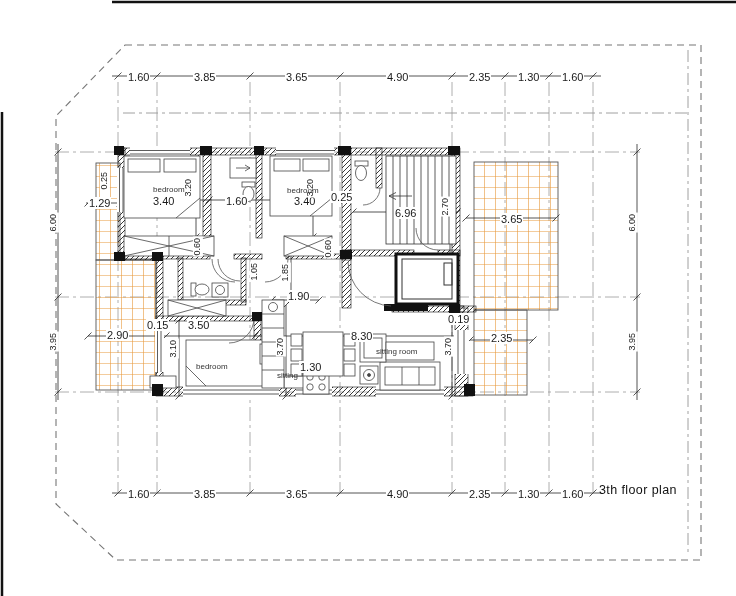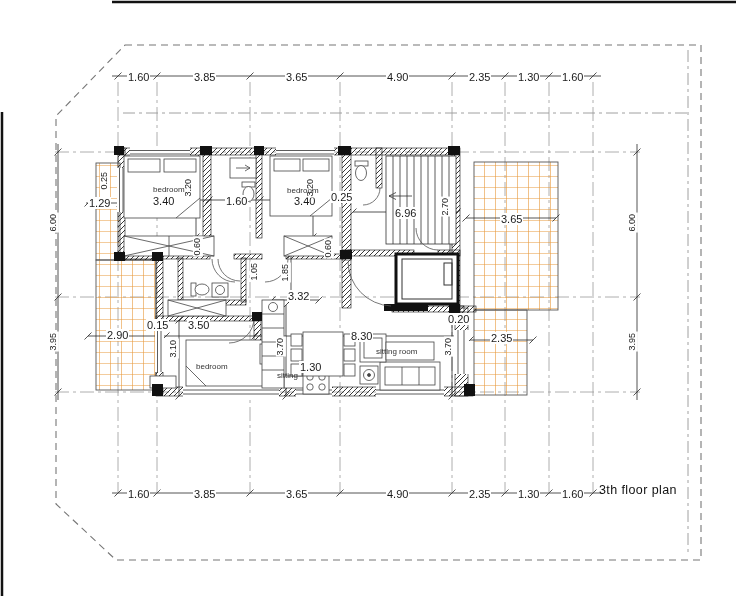--- a/index.html
+++ b/index.html
@@ -276,30 +276,30 @@
 <span class="lab" style="left:330px;top:191px">0.25</span>
 <span class="lab" style="left:394px;top:207px">6.96</span>
 <span class="lab" style="left:500px;top:213px">3.65</span>
 <span class="vlab" style="left:441px;top:197px">2.70</span>
 <span class="lab" style="left:88px;top:197px">1.29</span>
 <span class="vlab" style="left:100px;top:171px">0.25</span>
 <span class="vlab" style="left:193px;top:237px">0.60</span>
 <span class="vlab" style="left:324px;top:239px">0.60</span>
 <span class="vlab" style="left:250px;top:262px">1.05</span>
 <span class="vlab" style="left:281px;top:263px">1.85</span>
-<span class="lab" style="left:287px;top:290px">3.32</span>
+<span class="lab" style="left:287px;top:290px">1.90</span>
 <span class="lab" style="left:106px;top:329px">2.90</span>
 <span class="lab" style="left:146px;top:319px">0.15</span>
 <span class="lab" style="left:187px;top:319px">3.50</span>
 <span class="vlab" style="left:169px;top:339px">3.10</span>
 <span class="vlab" style="left:276px;top:337px">3.70</span>
 <span class="lab" style="left:299px;top:361px">1.30</span>
 <span class="lab" style="left:350px;top:330px">8.30</span>
 <span class="vlab" style="left:444px;top:337px">3.70</span>
-<span class="lab" style="left:447px;top:313px">0.20</span>
+<span class="lab" style="left:447px;top:313px">0.19</span>
 <span class="lab" style="left:490px;top:332px">2.35</span>
 
 <span class="room" style="left:153px;top:185px">bedroom</span>
 <span class="room" style="left:287px;top:186px">bedroom</span>
 <span class="room" style="left:196px;top:362px">bedroom</span>
 <span class="room" style="left:277px;top:371px">sitting</span>
 <span class="room" style="left:376px;top:347px">sitting room</span>
 
 <span class="title" style="left:599px;top:483px">3th floor plan</span>
 

